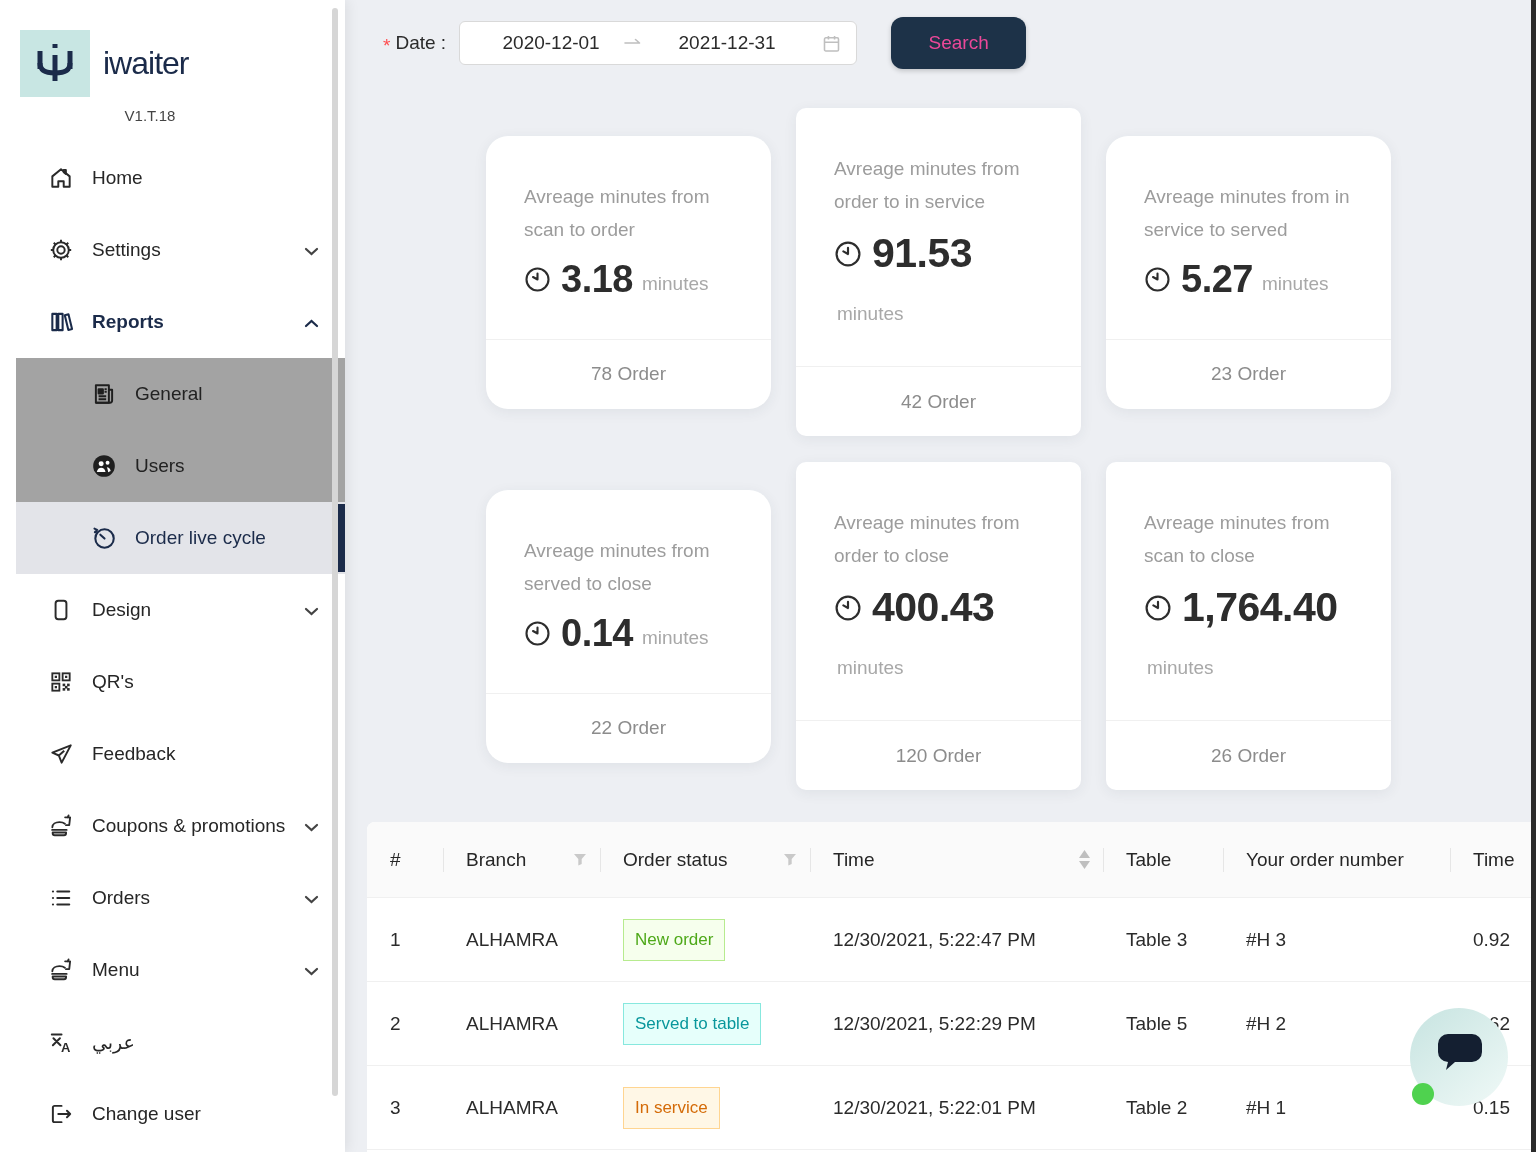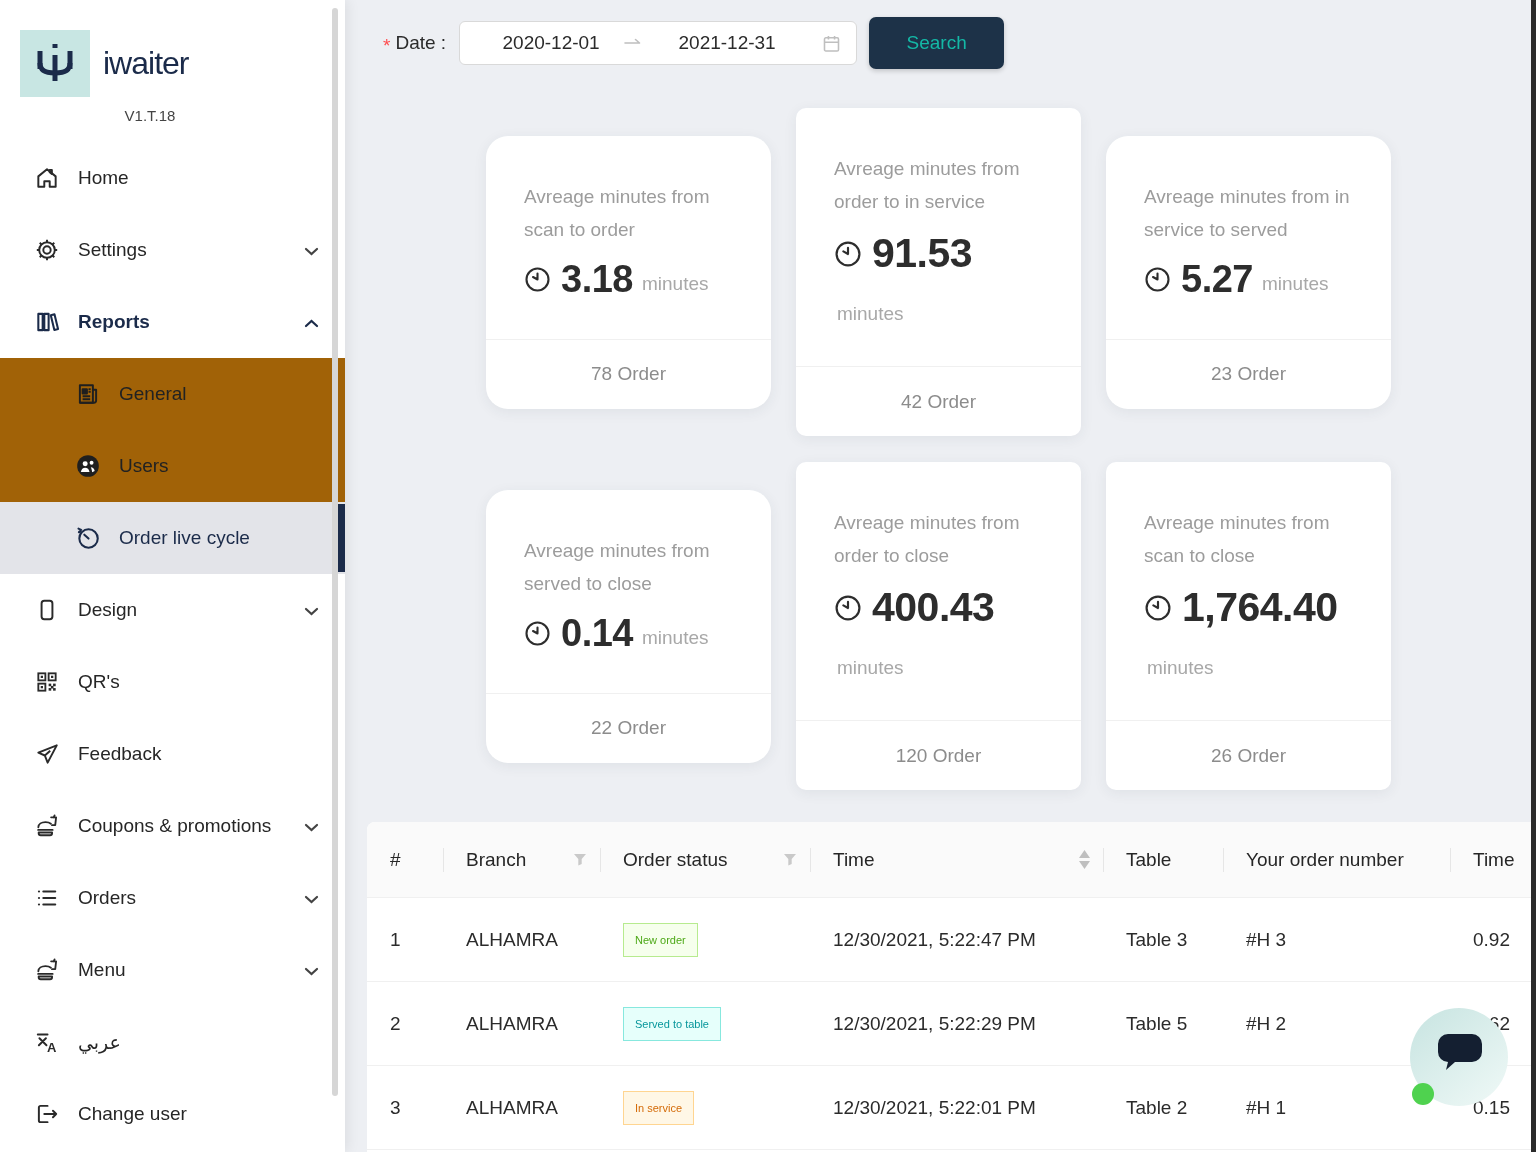--- a/index.html
+++ b/index.html
@@ -15,43 +15,43 @@
 
   
   .sidebar { position:absolute; left:0; top:0; width:345px; height:100%; background:#ffffff;
              box-shadow:3px 0 12px rgba(0,0,0,0.07); z-index:40; }
   .sb-thumb { position:absolute; right:7px; top:8px; width:6px; height:1088px; background:#d6d6d6; border-radius:3px; }
   .logo-row { display:flex; align-items:center; gap:13px; padding:30px 0 0 20px; }
   .logo-mark { width:70px; height:67px; background:#c8e6e3; display:flex; align-items:center; justify-content:center; }
   .logo-text { font-size:32px; font-weight:normal; color:#1b2b4a; letter-spacing:-1px; }
   .version { text-align:center; width:300px; margin-top:10px; font-size:15px; color:#444; }
   .menu { margin-top:18px; }
-  .mi { height:72px; display:flex; align-items:center; padding-left:34px; position:relative;
+  .mi { height:72px; display:flex; align-items:center; padding-left:48px; position:relative;
         font-size:19px; color:#262626; cursor:pointer; }
   .mi .icn { width:26px; height:26px; margin-right:18px; display:flex; align-items:center; justify-content:center; flex:none; }
   .chev { position:absolute; right:26px; top:50%; transform:translateY(-50%); }
   .mi.active, .mi.active .lbl { color:#1b2b4a; font-weight:bold;text-align:right; }
-  .submenu { background:#a16207; }
+  .submenu { background:#a3a3a3;margin-left:16px; }
   .smi { height:72px; display:flex; align-items:center; padding-left:75px; position:relative; font-size:19px; color:#222; cursor:pointer; }
   .smi .icn { width:26px; height:26px; margin-right:18px; display:flex; align-items:center; justify-content:center; flex:none; }
   .smi.selected { background:#e3e4e9; color:#1b2b4a; }
   .smi.selected::after { content:""; position:absolute; right:0; top:2px; bottom:2px; width:8px; background:#1b2b4a; }
 
   
   .main { position:absolute; left:345px; top:0; right:0; bottom:0; overflow:hidden; }
   .filter-bar { display:flex; align-items:center; padding:17px 0 0 38px; height:69px; }
   .req { color:#ff4d4f; font-size:19px; margin-right:5px; margin-top:6px; }
   .date-label { font-size:19px; color:#2b2b2b; margin-right:13px; }
   .date-input { width:398px; height:44px; background:#fff; border:1px solid #d9d9d9; border-radius:6px;
                 display:flex; align-items:center; padding:0 14px 0 20px;text-align:center; }
   .date-val { font-size:19px; color:#2b2b2b; width:142px; }
   .date-arrow { color:#bfbfbf; margin:0 14px 0 2px; display:flex; }
   .cal { margin-left:auto; display:flex; }
-  .search-btn { margin-left:12px; width:135px; height:52px; background:#1d3248; color:#14b8a6; border:none;
-                border-radius:7px; font-size:19px; font-family:inherit; cursor:pointer;
+  .search-btn { margin-left:34px; width:135px; height:52px; background:#1d3248; color:#ec4899; border:none;
+                border-radius:12px; font-size:19px; font-family:inherit; cursor:pointer;
                 box-shadow:0 2px 5px rgba(0,0,0,0.18); }
 
   
   .cards { margin:39px 0 0 141px; width:905px; }
   .cards-row { display:flex; gap:25px; align-items:center; height:328px; }
   .cards-row.row2 { margin-top:26px; }
   .card { background:#fff; border-radius:10px; width:285px; box-shadow:0 3px 14px rgba(40,50,70,0.07);
           display:flex; flex-direction:column; }
   .card.small { height:273px;border-radius:22px; }
   .card.tall  { height:328px; }
@@ -69,21 +69,21 @@
   
   .table-wrap { margin:32px 0 0 22px; width:1169px; height:330px; background:#fff;
                 border-radius:8px 0 0 0; overflow:hidden; }
   table { border-collapse:separate; border-spacing:0; table-layout:fixed; width:1283px; }
   th { background:#fafafa; height:76px; padding:0 0 0 23px; text-align:left; font-size:19px; font-weight:500;
        color:#262626; border-bottom:1px solid #f0f0f0; position:relative; }
   th:not(:first-child)::before { content:""; position:absolute; left:0; top:26px; width:1px; height:24px; background:#e6e6e6; }
   .th-trigger { position:absolute; right:13px; top:50%; transform:translateY(-50%); display:flex; flex-direction:column;
                 align-items:center; cursor:pointer; }
   td { height:84px; padding:0 0 0 23px; font-size:19px; color:#2b2b2b; border-bottom:1px solid #f0f0f0; background:#fff; }
-  .tag { display:inline-block; padding:10px 11px; font-size:11px; border-radius:0; border:1px solid; white-space:nowrap; }
+  .tag { display:inline-block; padding:10px 11px; font-size:17px; border-radius:0; border:1px solid; white-space:nowrap; }
   .tag-green  { color:#4ea919; background:#f6ffed; border-color:#b7eb8f; }
   .tag-cyan   { color:#08979c; background:#e6fffb; border-color:#87e8de; }
   .tag-orange { color:#d46b08; background:#fff7e6; border-color:#ffd591; }
 
   
   .chat { position:absolute; left:1410px; top:1008px; width:98px; height:98px; border-radius:50%;
           background:linear-gradient(140deg,#cde7e4 15%,#ecf7f5 90%); z-index:50; cursor:pointer; }
   .chat .bubble { position:absolute; left:24px; top:22px; }
   .chat .dot { position:absolute; left:2px; top:75px; width:22px; height:22px; border-radius:50%; background:#4fd24f; }
 </style>

